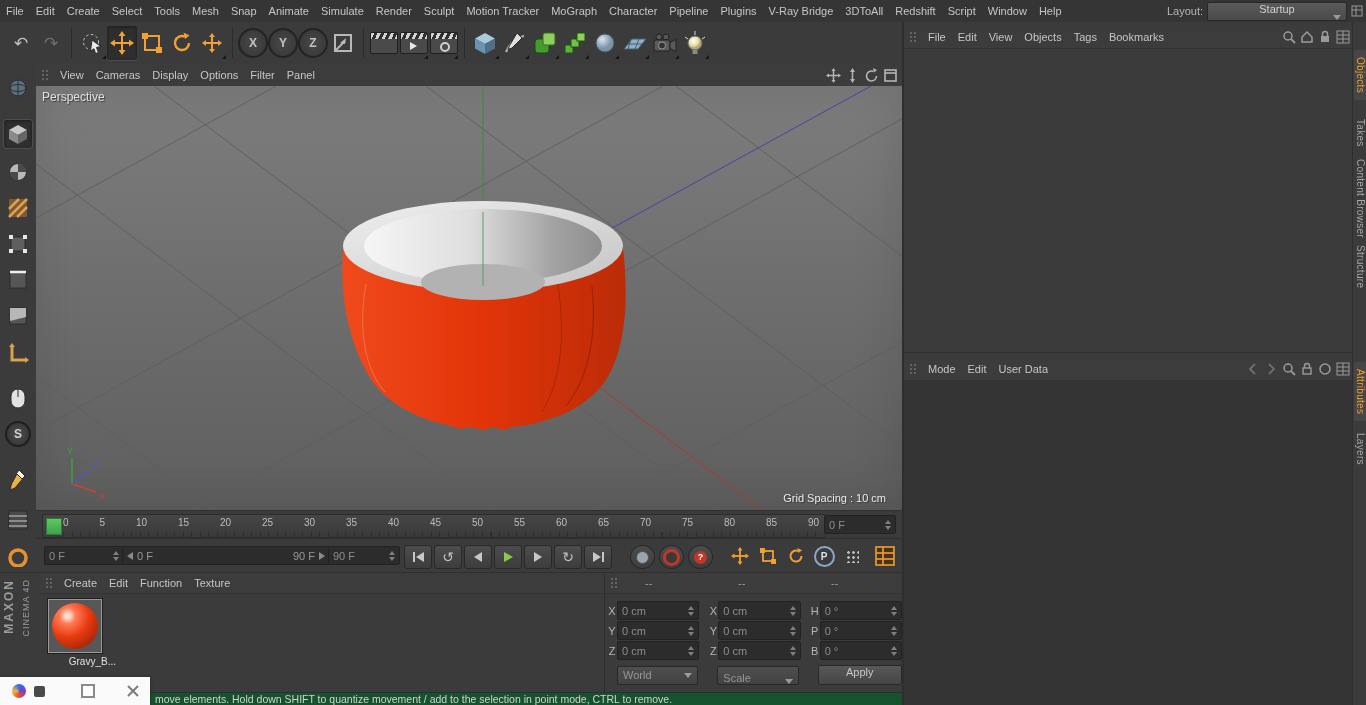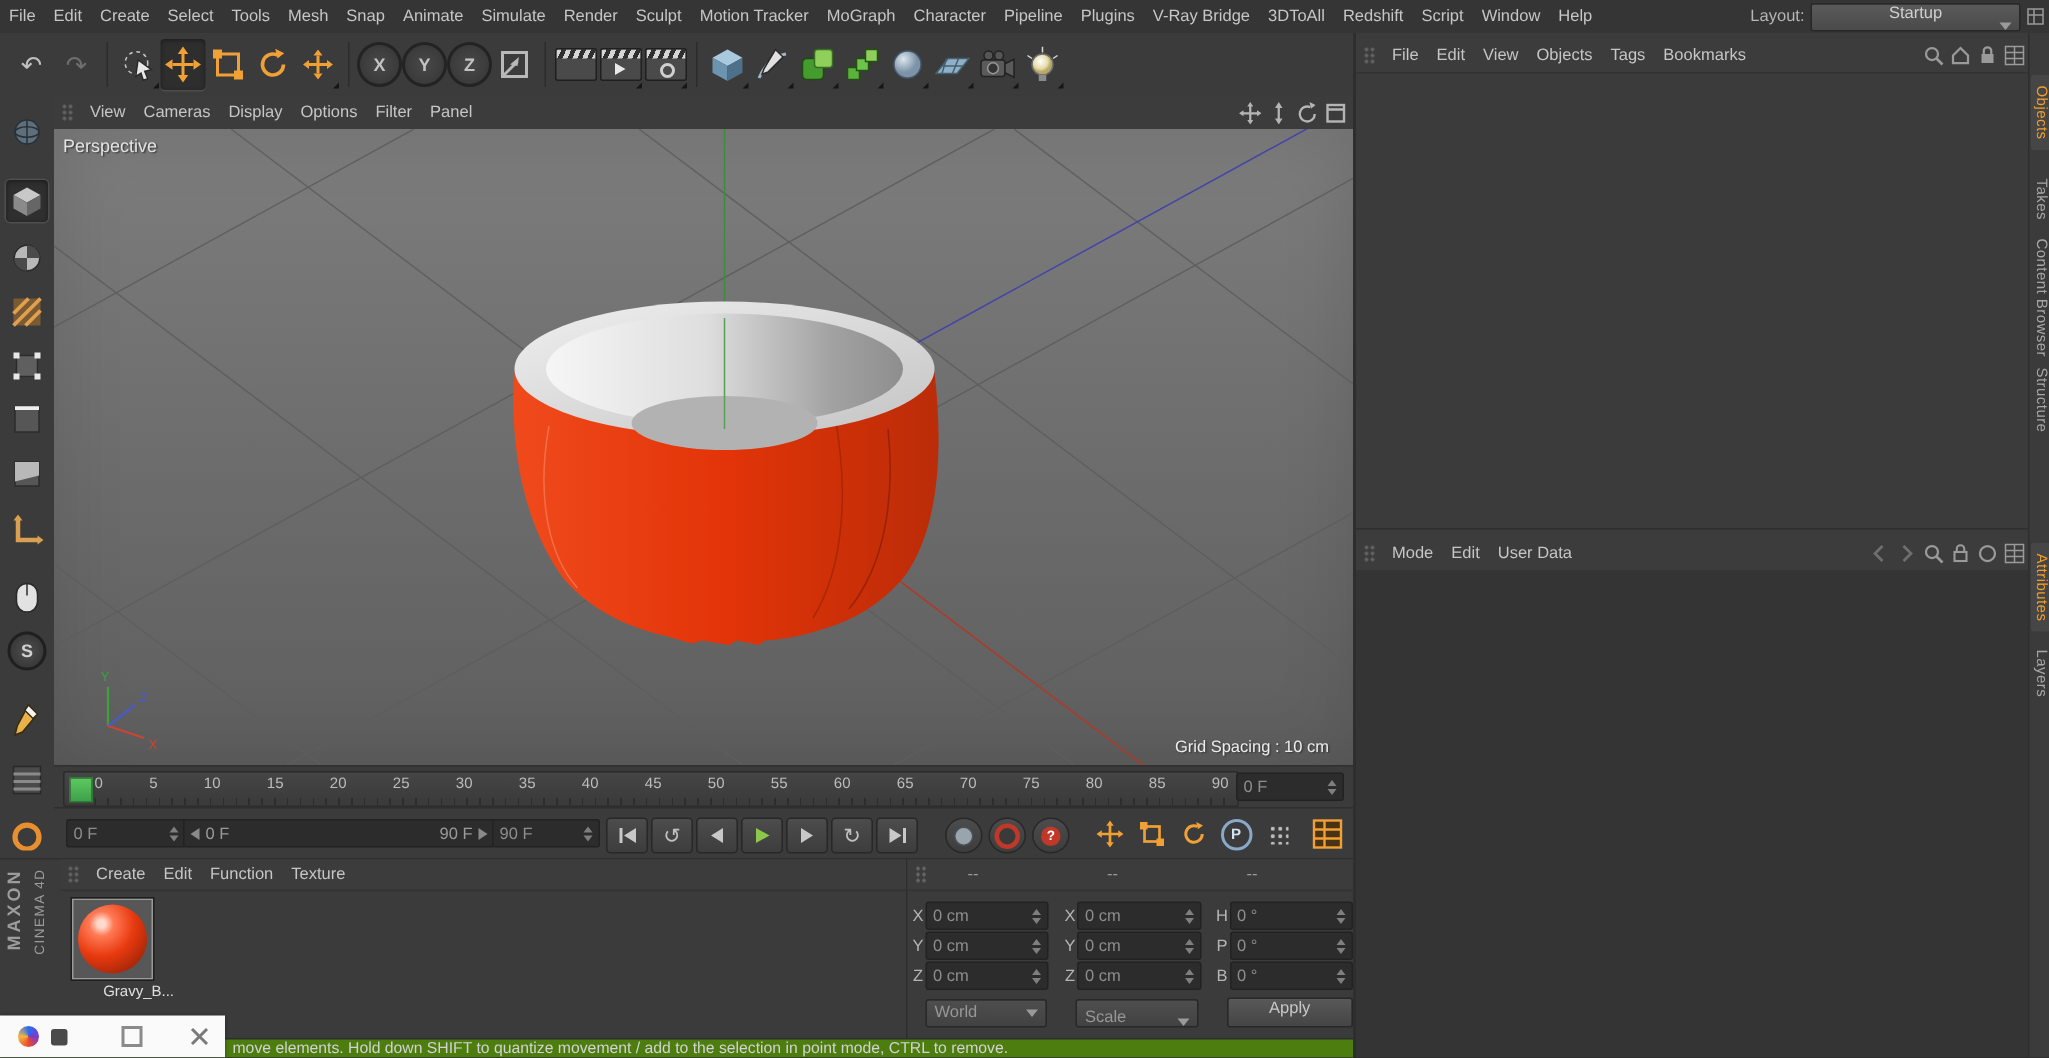--- a/index.html
+++ b/index.html
@@ -718,21 +718,21 @@
           <span>Scale</span>
             <span class="chev"></span>
         </div>
         <div style="width:88px;height:18px;margin-left:19px;background:linear-gradient(#585858,#454545);border:1px solid #282828;border-radius:2px;display:flex;align-items:flex-start;justify-content:center;color:#c8c8c8;">
           <span>Apply</span>
         </div>
       </div>
     </div>
   </div>
 
-  <div class="abs" id="status-bar" style="left:0;top:692px;width:902px;height:13px;background:#4d7c0f;border-top:1px solid #2d2d2d;overflow:hidden;">
+  <div class="abs" id="status-bar" style="left:0;top:692px;width:902px;height:13px;background:#14532d;border-top:1px solid #2d2d2d;overflow:hidden;">
     <span style="position:absolute;left:155px;top:0;font-size:10.5px;line-height:13px;color:#d2d2d2;white-space:nowrap;">move elements. Hold down SHIFT to quantize movement / add to the selection in point mode, CTRL to remove.</span>
   </div>
 
   <div class="abs" id="right-panel" style="left:902px;top:22px;width:450px;height:683px;background:#3b3b3b;border-left:2px solid #2e2e2e;">
 
     <div class="pbar" style="margin-top:4px;">
       <span class="grip"></span>
       <span class="mitem">File</span>
       <span class="mitem">Edit</span>
       <span class="mitem">View</span>

